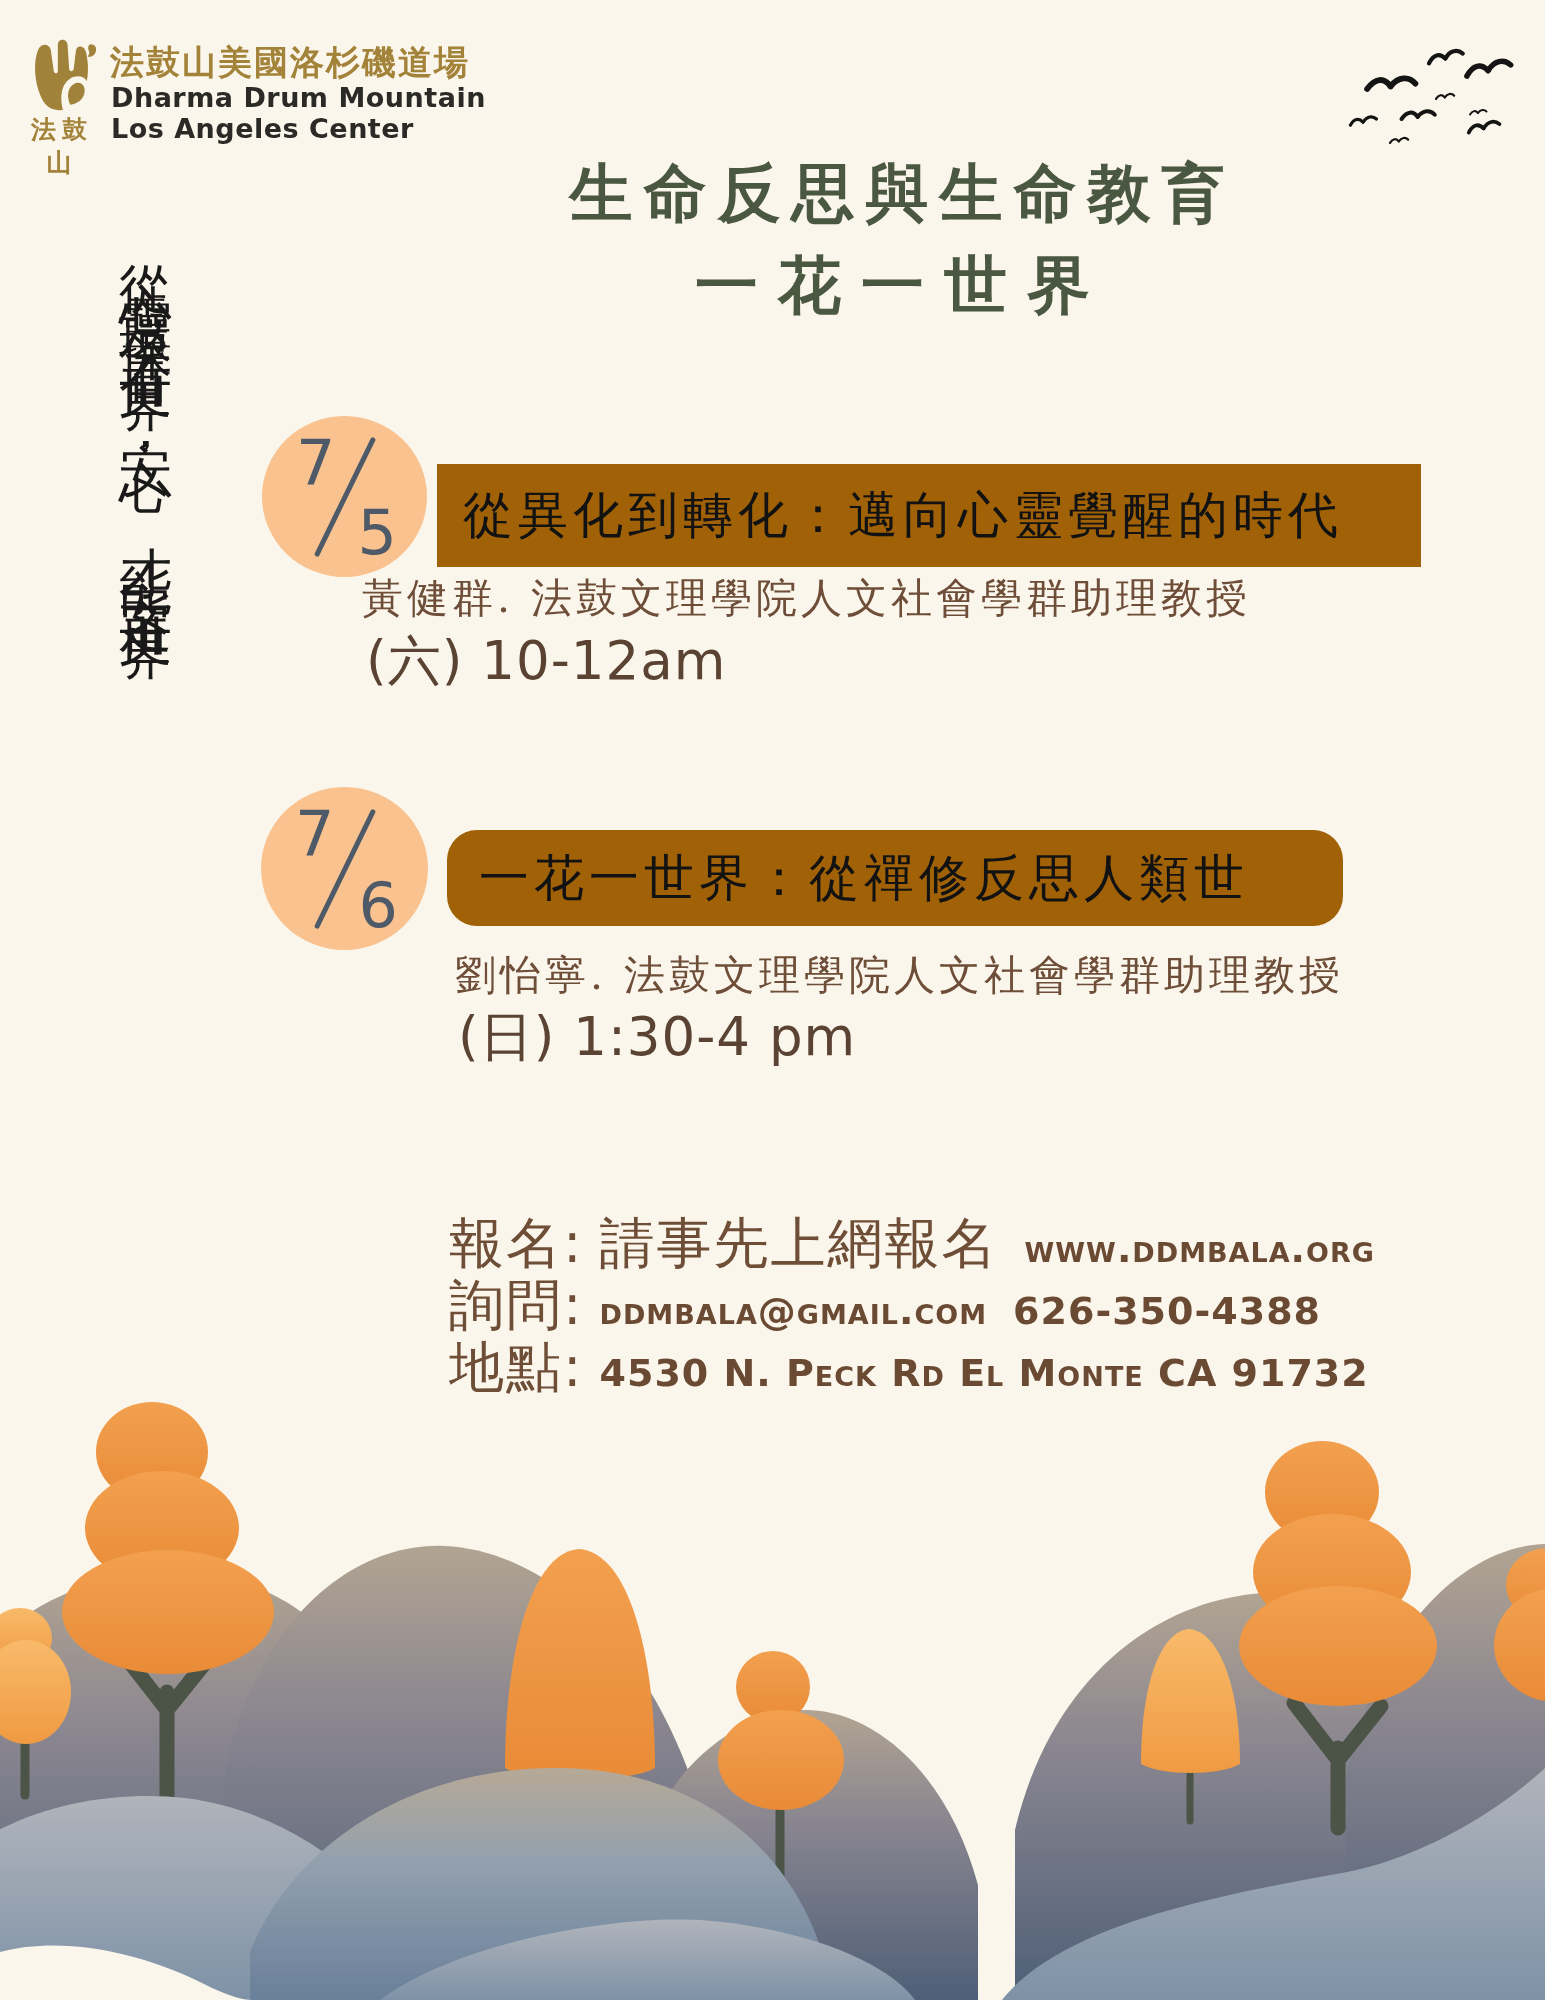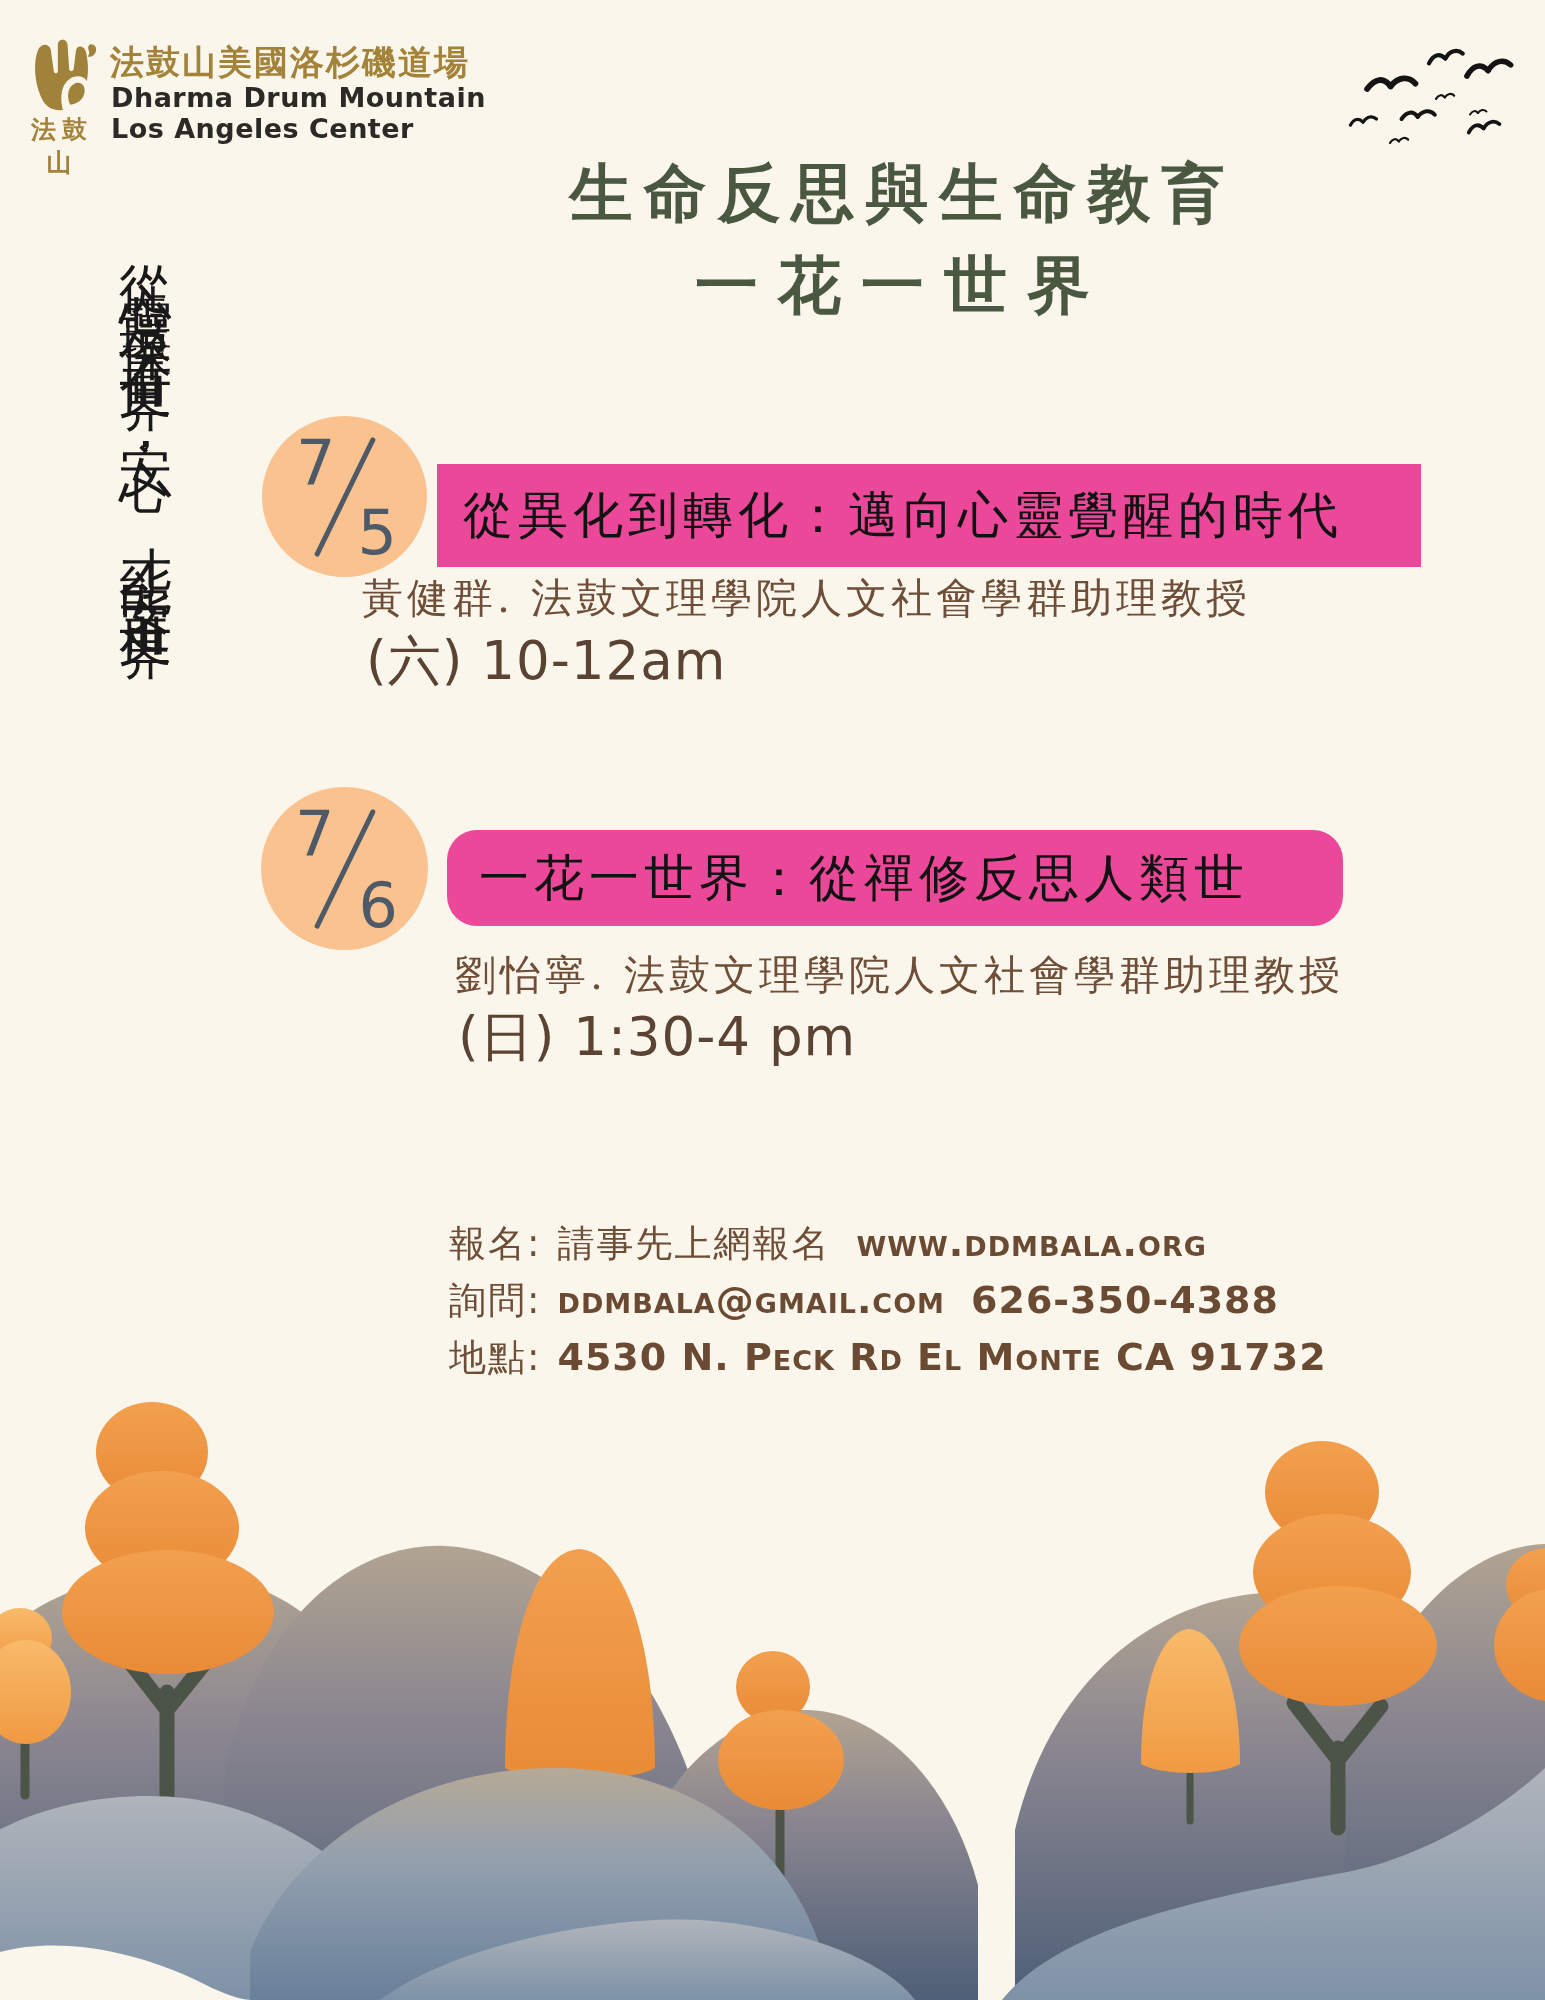--- a/index.html
+++ b/index.html
@@ -29,36 +29,36 @@
     font-size:53px;letter-spacing:17px;font-weight:300;color:#191919;}
   .slogan .p2{margin-inline-start:42px;}
   
   .date-badge{position:absolute;border-radius:50%;background:#f9c28f;}
   .date-badge .m{position:absolute;left:34px;top:10px;font-size:62px;color:#4e5a67;}
   .date-badge .d{position:absolute;right:30px;bottom:8px;font-size:62px;color:#4e5a67;}
   .date-badge .slash{position:absolute;left:50%;top:50%;width:5px;height:132px;
     background:#4e5a67;border-radius:3px;transform:translate(-50%,-50%) rotate(26deg);}
   .badge1{left:262px;top:416px;width:165px;height:161px;}
   .badge2{left:261px;top:787px;width:167px;height:163px;}
-  .topic-banner{position:absolute;background:#ec4899;display:flex;align-items:center;
+  .topic-banner{position:absolute;background:#a16207;display:flex;align-items:center;
     font-size:50px;letter-spacing:5px;color:#121212;
     font-family:Liberation Sans, sans-serif;}
   .banner1{left:437px;top:464px;width:958px;height:103px;padding-left:26px;}
   .banner2{left:447px;top:830px;width:864px;height:96px;padding-left:32px;border-radius:30px;}
   .speaker{position:absolute;font-size:41px;letter-spacing:4px;color:#6e4e39;
     font-family:"DejaVu Serif","Liberation Serif",serif;}
   .speaker1{left:362px;top:571px;}
   .speaker2{left:455px;top:948px;}
   .time{position:absolute;font-size:53px;color:#5a4333;letter-spacing:1px;}
   .time1{left:366px;top:626px;}
   .time2{left:458px;top:1002px;}
   
   .contact{position:absolute;left:449px;top:1222px;color:#6f4e38;}
   .contact .row{display:flex;align-items:baseline;line-height:42px;margin-bottom:14px;}
-  .contact .zh{font-size:37px;letter-spacing:2px;white-space:pre;}
+  .contact .zh{font-size:55px;letter-spacing:2px;white-space:pre;}
   .contact .label{margin-right:16px;}
   .contact .latin{font-size:38px;font-weight:700;font-variant:small-caps;
     letter-spacing:1px;color:#6b4a34;}
   .contact .gap-l{margin-left:26px;}
   
   .scene{position:absolute;left:0;top:1340px;width:1545px;height:660px;}
 </style>
 </head>
 <body>
 

